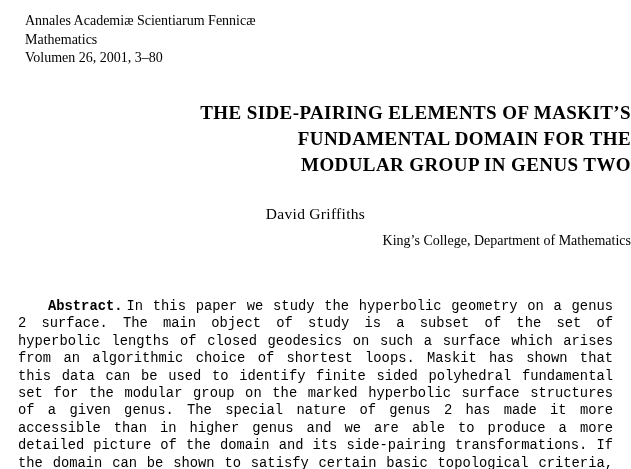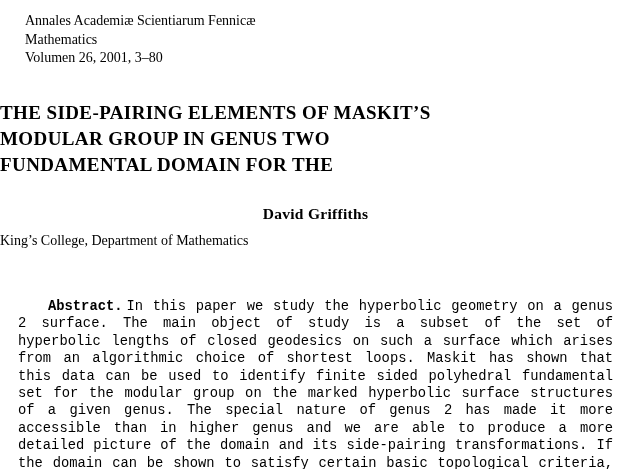--- a/index.html
+++ b/index.html
@@ -27,47 +27,47 @@
     font-size: 14px;
     line-height: 18.5px;
     white-space: nowrap;
   }
   .paper-title {
     position: absolute;
     left: 0;
     top: 100px;
     width: 631px;
     margin: 0;
-    text-align: left;
+    text-align: right;
     font-size: 19px;
     font-weight: bold;
     line-height: 26px;
     letter-spacing: 0.4px;
   }
   .title-line {
     display: block;
     white-space: nowrap;
   }
   .author-name {
     position: absolute;
     left: 0;
     top: 204px;
     width: 631px;
     text-align: center;
     font-size: 15.5px;
-    font-weight: bold;
+    font-weight: normal;
     line-height: 20px;
     letter-spacing: 0.3px;
   }
   .affiliation {
     position: absolute;
     left: 0;
     top: 231px;
     width: 631px;
-    text-align: left;
+    text-align: right;
     font-size: 14px;
     line-height: 19.5px;
   }
   .abstract {
     position: absolute;
     left: 18px;
     top: 298px;
     width: 595px;
     margin: 0;
     font-size: 13.8px;
@@ -87,22 +87,22 @@
 <div class="page">
 
   <div class="journal-header">
     <div>Annales Academiæ Scientiarum Fennicæ</div>
     <div>Mathematics</div>
     <div>Volumen 26, 2001, 3–80</div>
   </div>
 
   <h1 class="paper-title">
     <span class="title-line">THE SIDE-PAIRING ELEMENTS OF MASKIT’S</span>
+    <span class="title-line">FUNDAMENTAL DOMAIN FOR THE</span>
     <span class="title-line">MODULAR GROUP IN GENUS TWO</span>
-    <span class="title-line">FUNDAMENTAL DOMAIN FOR THE</span>
   </h1>
 
   <div class="author-name">David Griffiths</div>
 
   <div class="affiliation">
     <div>King’s College, Department of Mathematics</div>
   </div>
 
   <p class="abstract"><span class="abstract-label">Abstract.</span><span>In this paper we study the hyperbolic geometry on a genus 2 surface. The main object of study is a subset of the set of hyperbolic lengths of closed geodesics on such a surface which arises from an algorithmic choice of shortest loops. Maskit has shown that this data can be used to identify finite sided polyhedral fundamental set for the modular group on the marked hyperbolic surface structures of a given genus. The special nature of genus 2 has made it more accessible than in higher genus and we are able to produce a more detailed picture of the domain and its side-pairing transformations. If the domain can be shown to satisfy certain basic topological criteria, according to a classical theorem of Poincaré, then this would give a set of geometrical generators and relations for the modular group.</span></p>
 

